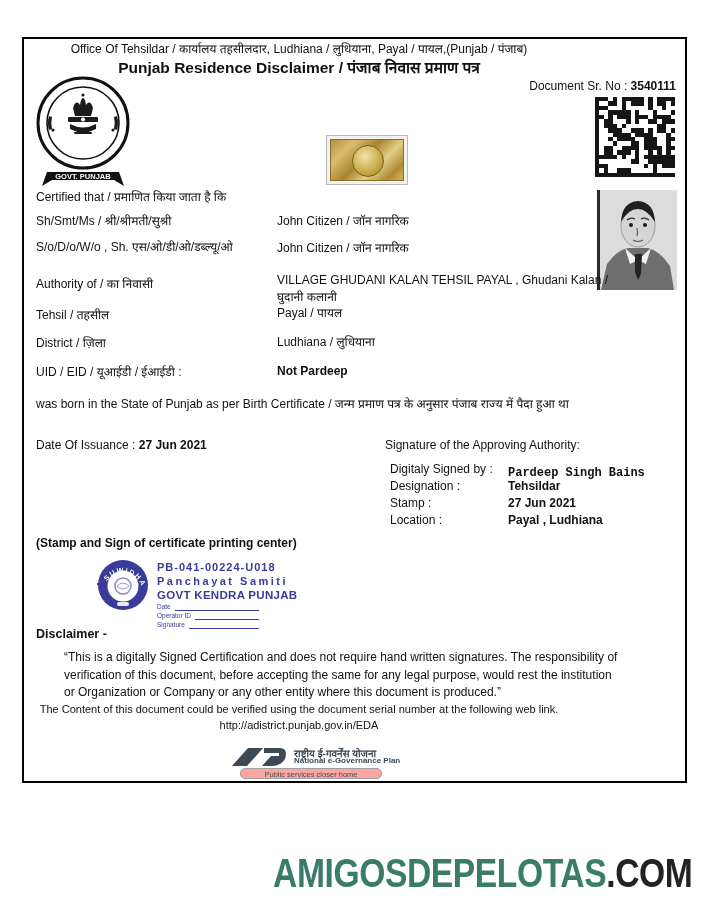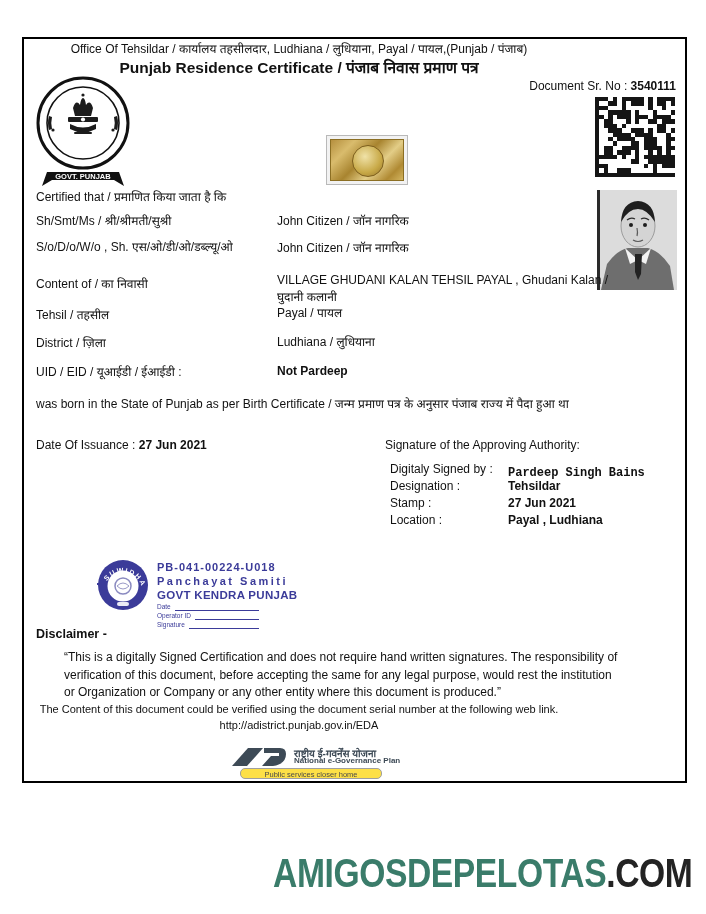--- a/index.html
+++ b/index.html
@@ -25,35 +25,35 @@
         background:linear-gradient(135deg,#b58f3e 0%,#d9bc6d 22%,#a8842f 45%,#e3cd87 65%,#b08a33 85%,#d3b560 100%);
         border:1px solid #8c6f23;box-sizing:border-box;}
   .holo::after{content:"";position:absolute;left:50%;top:50%;width:30px;height:30px;margin:-15px 0 0 -15px;
         border-radius:50%;background:radial-gradient(circle at 40% 35%,#f0e2a8,#c8a947 60%,#96742a);
         border:1px solid #7d5f1e;}
   
   .stamp-row{display:flex;align-items:center;font-size:6.5px;color:#3B3B99;height:9px;width:102px;}
   .stamp-row .line{flex:1;border-bottom:1px solid #3B3B99;margin-left:4px;height:7px;}
   .stamp-blue{color:#3B3B99;}
   
-  .pill{background:#fde047;border-radius:5px;color:#4a4a4a;font-size:7.5px;line-height:11px;
+  .pill{background:#fca5a5;border-radius:5px;color:#4a4a4a;font-size:7.5px;line-height:11px;
         text-align:center;border:1px solid #9f9f9f;box-sizing:border-box;}
   
   .watermark{right:14px;top:850px;font-size:41px;font-weight:bold;letter-spacing:-0.5px;
              transform:scaleX(0.82);transform-origin:100% 50%;white-space:nowrap;
              font-family:"Liberation Sans",sans-serif;}
 </style>
 </head>
 <body>
 
 <div class="page">
   <div class="frame"></div>
 
   <div class="abs center-frame t12" style="top:42px;">Office Of Tehsildar /  कार्यालय तहसीलदार, Ludhiana / लुधियाना, Payal / पायल,(Punjab / पंजाब)</div>
-  <div class="abs center-frame title" style="top:56px;">Punjab Residence Certificate / पंजाब निवास प्रमाण पत्र</div>
+  <div class="abs center-frame title" style="top:56px;">Punjab Residence Disclaimer / पंजाब निवास प्रमाण पत्र</div>
   <div class="abs t12" style="top:79px;right:30px;">
     <span>Document Sr. No : </span><span class="b">3540111</span>
   </div>
 
   <svg class="abs" style="left:35px;top:74px;" width="96" height="122" viewBox="0 0 96 122">
     <circle cx="48" cy="49" r="45" fill="#fff" stroke="#111" stroke-width="3"></circle>
     <circle cx="48" cy="49" r="36" fill="#fff" stroke="#111" stroke-width="1.6"></circle>
     <g fill="#1c1c1c">
       <circle cx="48" cy="21" r="1.6"></circle>
         <circle cx="18" cy="56" r="1.6"></circle>
@@ -281,21 +281,21 @@
   </svg>
 
   <div class="abs lbl-col t12" style="top:190px;">Certified that / प्रमाणित किया जाता है कि</div>
 
   <div class="abs lbl-col t12" style="top:214px;">Sh/Smt/Ms / श्री/श्रीमती/सुश्री</div>
   <div class="abs val-col t12" style="top:214px;">John Citizen /  जॉन नागरिक</div>
 
   <div class="abs lbl-col t12 wrapbox" style="top:239px;width:240px;">S/o/D/o/W/o , Sh. एस/ओ/डी/ओ/डब्ल्यू/ओ</div>
   <div class="abs val-col t12" style="top:241px;">John Citizen /  जॉन नागरिक</div>
 
-  <div class="abs lbl-col t12" style="top:277px;">Content of / का निवासी</div>
+  <div class="abs lbl-col t12" style="top:277px;">Authority of / का निवासी</div>
   <div class="abs val-col wrapbox" style="top:272px;width:350px;font-size:12px;">VILLAGE GHUDANI KALAN TEHSIL PAYAL , Ghudani Kalan / घुदानी  कलानी</div>
 
   <div class="abs lbl-col t12" style="top:308px;">Tehsil / तहसील</div>
   <div class="abs val-col t12" style="top:306px;">Payal / पायल</div>
 
   <div class="abs lbl-col t12" style="top:336px;">District / ज़िला</div>
   <div class="abs val-col t12" style="top:335px;">Ludhiana / लुधियाना</div>
 
   <div class="abs lbl-col t12" style="top:365px;">UID / EID / यूआईडी / ईआईडी :</div>
   <div class="abs val-col t12 b" style="top:364px;">Not Pardeep</div>
@@ -312,20 +312,21 @@
 
   <div class="abs t12" style="left:390px;top:479px;">Designation :</div>
   <div class="abs t12 b" style="left:508px;top:479px;">Tehsildar</div>
 
   <div class="abs t12" style="left:390px;top:496px;">Stamp :</div>
   <div class="abs t12 b" style="left:508px;top:496px;">27 Jun 2021</div>
 
   <div class="abs t12" style="left:390px;top:513px;">Location :</div>
   <div class="abs t12 b" style="left:508px;top:513px;">Payal , Ludhiana</div>
 
+  <div class="abs lbl-col t12 b" style="top:536px;">(Stamp and Sign of certificate printing center)</div>
 
   <svg class="abs" style="left:96px;top:558px;" width="54" height="54" viewBox="0 0 54 54">
     <circle cx="27" cy="27" r="25" fill="#3B3B99"></circle>
     <circle cx="27" cy="28" r="15.5" fill="#fff"></circle>
     <defs>
         <path id="arcTop" d="M 8 30 A 19.5 19.5 0 0 1 46 30" fill="none"></path>
       </defs>
     <text font-size="7" font-weight="bold" fill="#fff" letter-spacing="1.5">
       <textPath href="#arcTop" startOffset="14%">SUWIDHA</textPath>
     </text>

